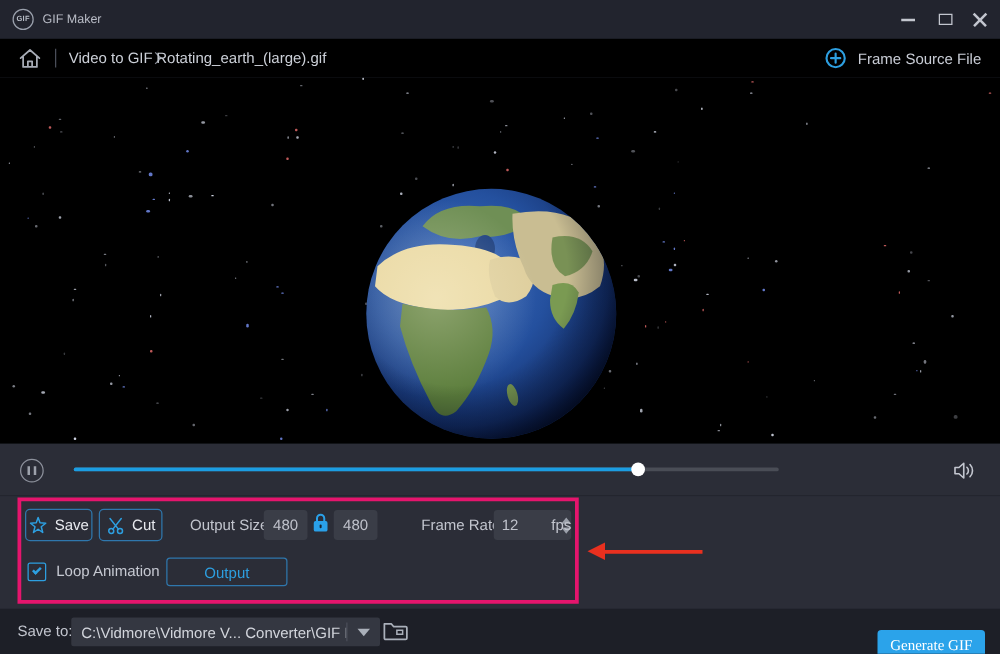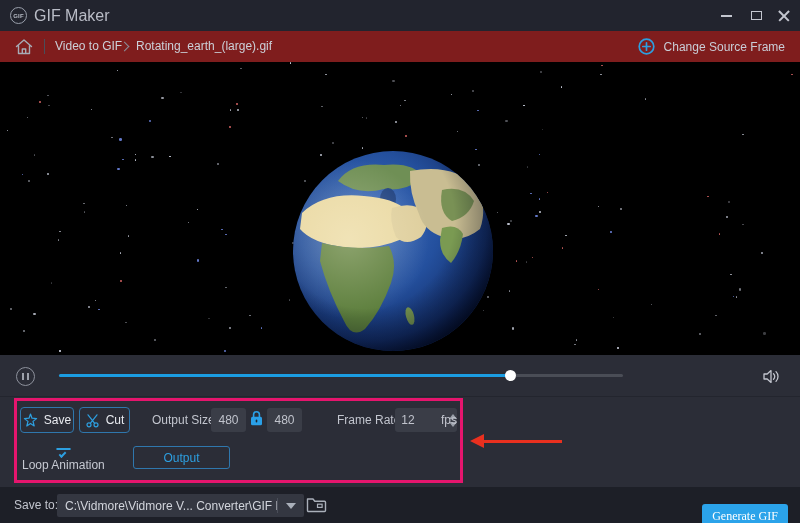--- a/index.html
+++ b/index.html
@@ -4,37 +4,37 @@
 <style>
   * { margin:0; padding:0; box-sizing:border-box; }
   html,body { width:800px; height:523px; background:#15161c; }
   body { font-family:"Liberation Sans", sans-serif; color:#c6c9d2; font-size:12px; overflow:hidden; }
   #app { position:relative; width:800px; height:523px; background:#2b2e38; }
 
   
   .titlebar { position:absolute; left:0; top:0; width:800px; height:31px; background:#22242e; }
   .logo-badge { position:absolute; left:10px; top:7px; width:17px; height:17px; border:1.4px solid #9aa0ac;
     border-radius:50%; color:#b7bcc6; font-size:6px; font-weight:bold; display:flex; align-items:center; justify-content:center; letter-spacing:.2px; }
-  .app-title { position:absolute; left:34px; top:0; height:31px; line-height:31px; color:#b9bcc6; font-size:16px; }
+  .app-title { position:absolute; left:34px; top:0; height:31px; line-height:31px; color:#b9bcc6; font-size:10px; }
   .win-btn { position:absolute; top:0; width:28px; height:31px; display:flex; align-items:center; justify-content:center; cursor:pointer; }
   .btn-min  { left:712px; } .btn-max { left:742px; } .btn-close { left:770px; }
   .minus-glyph { width:11px; height:2px; background:#c3c6cf; }
   .square-glyph { width:11px; height:9px; border:1.4px solid #c3c6cf; }
   .x-glyph { position:relative; width:12px; height:12px; }
   .x-glyph::before,.x-glyph::after { content:""; position:absolute; left:-1px; top:5px; width:14px; height:1.6px; background:#c3c6cf; }
   .x-glyph::before { transform:rotate(45deg);} .x-glyph::after { transform:rotate(-45deg);}
 
   
-  .navbar { position:absolute; left:0; top:31px; width:800px; height:31px; background:#7f1d1d; }
+  .navbar { position:absolute; left:0; top:31px; width:800px; height:31px; background:#000000; }
   .home-btn { position:absolute; left:14px; top:7px; width:20px; height:18px; cursor:pointer; }
   .nav-sep { position:absolute; left:44px; top:8px; width:1px; height:15px; background:#4a4e59; }
   .crumb-root { position:absolute; left:55px; top:0; height:31px; line-height:31px; color:#ccd0d8; cursor:pointer; }
   .crumb-chevron { position:absolute; left:121px; top:12px; width:7px; height:7px;
     border-top:1.6px solid #8a8f9a; border-right:1.6px solid #8a8f9a; transform:rotate(45deg); }
-  .crumb-file { position:absolute; left:136px; top:0; height:31px; line-height:31px; color:#ccd0d8; }
+  .crumb-file { position:absolute; left:125px; top:0; height:31px; line-height:31px; color:#ccd0d8; }
   .change-source { position:absolute; right:15px; top:0; height:31px; display:flex; align-items:center; gap:9px; cursor:pointer; color:#c9cdd6; }
 
   
   .preview { position:absolute; left:0; top:62px; width:800px; height:293px; background:#000; overflow:hidden; }
   .star { position:absolute; border-radius:50%; }
   .earth { position:absolute; left:292px; top:88px; width:202px; height:202px; z-index:2; }
 
   
   .playerbar { position:absolute; left:0; top:355px; width:800px; height:42px; background:#2b2d37; border-bottom:1px solid #23252e; }
   .pause-btn { position:absolute; left:16px; top:12px; width:19px; height:19px; border:1.4px solid #8d919c; border-radius:50%;
@@ -60,21 +60,21 @@
   .size-field { position:absolute; top:11px; width:35px; height:24px; background:#3a3d47; border:none; border-radius:3px;
     color:#c0c3cc; font-size:12px; text-align:center; font-family:inherit; }
   .field-w { left:211px; } .field-h { left:267px; }
   .lock-btn { position:absolute; left:250px; top:13px; cursor:pointer; }
   .fps-box { position:absolute; left:395px; top:11px; width:62px; height:24px; background:#3a3d47; border-radius:3px; display:flex; align-items:center;gap:27px; }
   .fps-value { width:26px; border:none; background:transparent; color:#c0c3cc; font-size:12px; text-align:center; font-family:inherit; }
   .spinner { display:flex; flex-direction:column; gap:3px; cursor:pointer; margin-left:1px; }
   .spin-up { width:0; height:0; border-left:4px solid transparent; border-right:4px solid transparent; border-bottom:5px solid #9ba0aa; }
   .spin-down { width:0; height:0; border-left:4px solid transparent; border-right:4px solid transparent; border-top:5px solid #9ba0aa; }
   .loop-row { position:absolute; left:22px; top:448px; height:18px; display:flex; align-items:center; gap:8px; }
-  .toolbar .loop-row { top:51px;flex-direction:column; }
+  .toolbar .loop-row { top:51px; }
   .checkbox { width:15px; height:15px; border:1.5px solid #2d9fe0; border-radius:2px; position:relative; cursor:pointer; background:#2b2d37; }
   .checkbox .tick { position:absolute; left:2.5px; top:3px; width:7px; height:4px; border-left:2px solid #2d9fe0; border-bottom:2px solid #2d9fe0; transform:rotate(-45deg); }
   .loop-label { color:#c6c9d2; }
   .preview-btn { position:absolute; left:133px; top:49px; width:97px; height:23px; background:transparent; border:1px solid #2f77ad;
     border-radius:3px; color:#2d9fe0; font-size:12px; cursor:pointer; font-family:inherit; }
   .red-arrow { position:absolute; left:470px; top:434px; width:93px; height:14px; }
   .toolbar .red-arrow { top:37px; }
   .arrow-head { position:absolute; left:0; top:0; width:0; height:0; border-top:7px solid transparent; border-bottom:7px solid transparent; border-right:14px solid #e9301f; }
   .arrow-shaft { position:absolute; left:12px; top:5.5px; width:80px; height:3px; background:#e9301f; }
 
@@ -117,21 +117,21 @@
     </div>
     <div class="nav-sep"></div>
     <span class="crumb-root">Video to GIF</span>
     <span class="crumb-chevron"></span>
     <span class="crumb-file">Rotating_earth_(large).gif</span>
     <div class="change-source">
       <svg width="17" height="17" viewBox="0 0 17 17">
         <circle cx="8.5" cy="8.5" r="7.3" fill="none" stroke="#2d9fe0" stroke-width="1.7"></circle>
         <path d="M8.5 4.8 V12.2 M4.8 8.5 H12.2" stroke="#2d9fe0" stroke-width="1.7" stroke-linecap="round"></path>
       </svg>
-      <span>Change Source Frame</span>
+      <span>Frame Source File</span>
     </div>
   </div>
 
   <div class="preview">
     <div id="starfield" style="position:absolute;inset:0;">
         <div class="star" style="left: 475.3px; top: 86.5px; height: 1.5px; width: 1.5px; background: rgba(115, 140, 235, 0.85);"></div>
         <div class="star" style="left: 535.1px; top: 152.9px; height: 2.5px; width: 2.5px; background: rgba(115, 140, 235, 0.85);"></div>
         <div class="star" style="left: 59.3px; top: 288.2px; height: 1.5px; width: 1.5px; background: rgba(218, 223, 238, 0.94);"></div>
         <div class="star" style="left: 47px; top: 111px; height: 1.5px; width: 1.5px; background: rgba(218, 223, 238, 0.72);"></div>
         <div class="star" style="left: 735.5px; top: 234px; height: 1.5px; width: 1.5px; background: rgba(218, 223, 238, 0.68);"></div>

